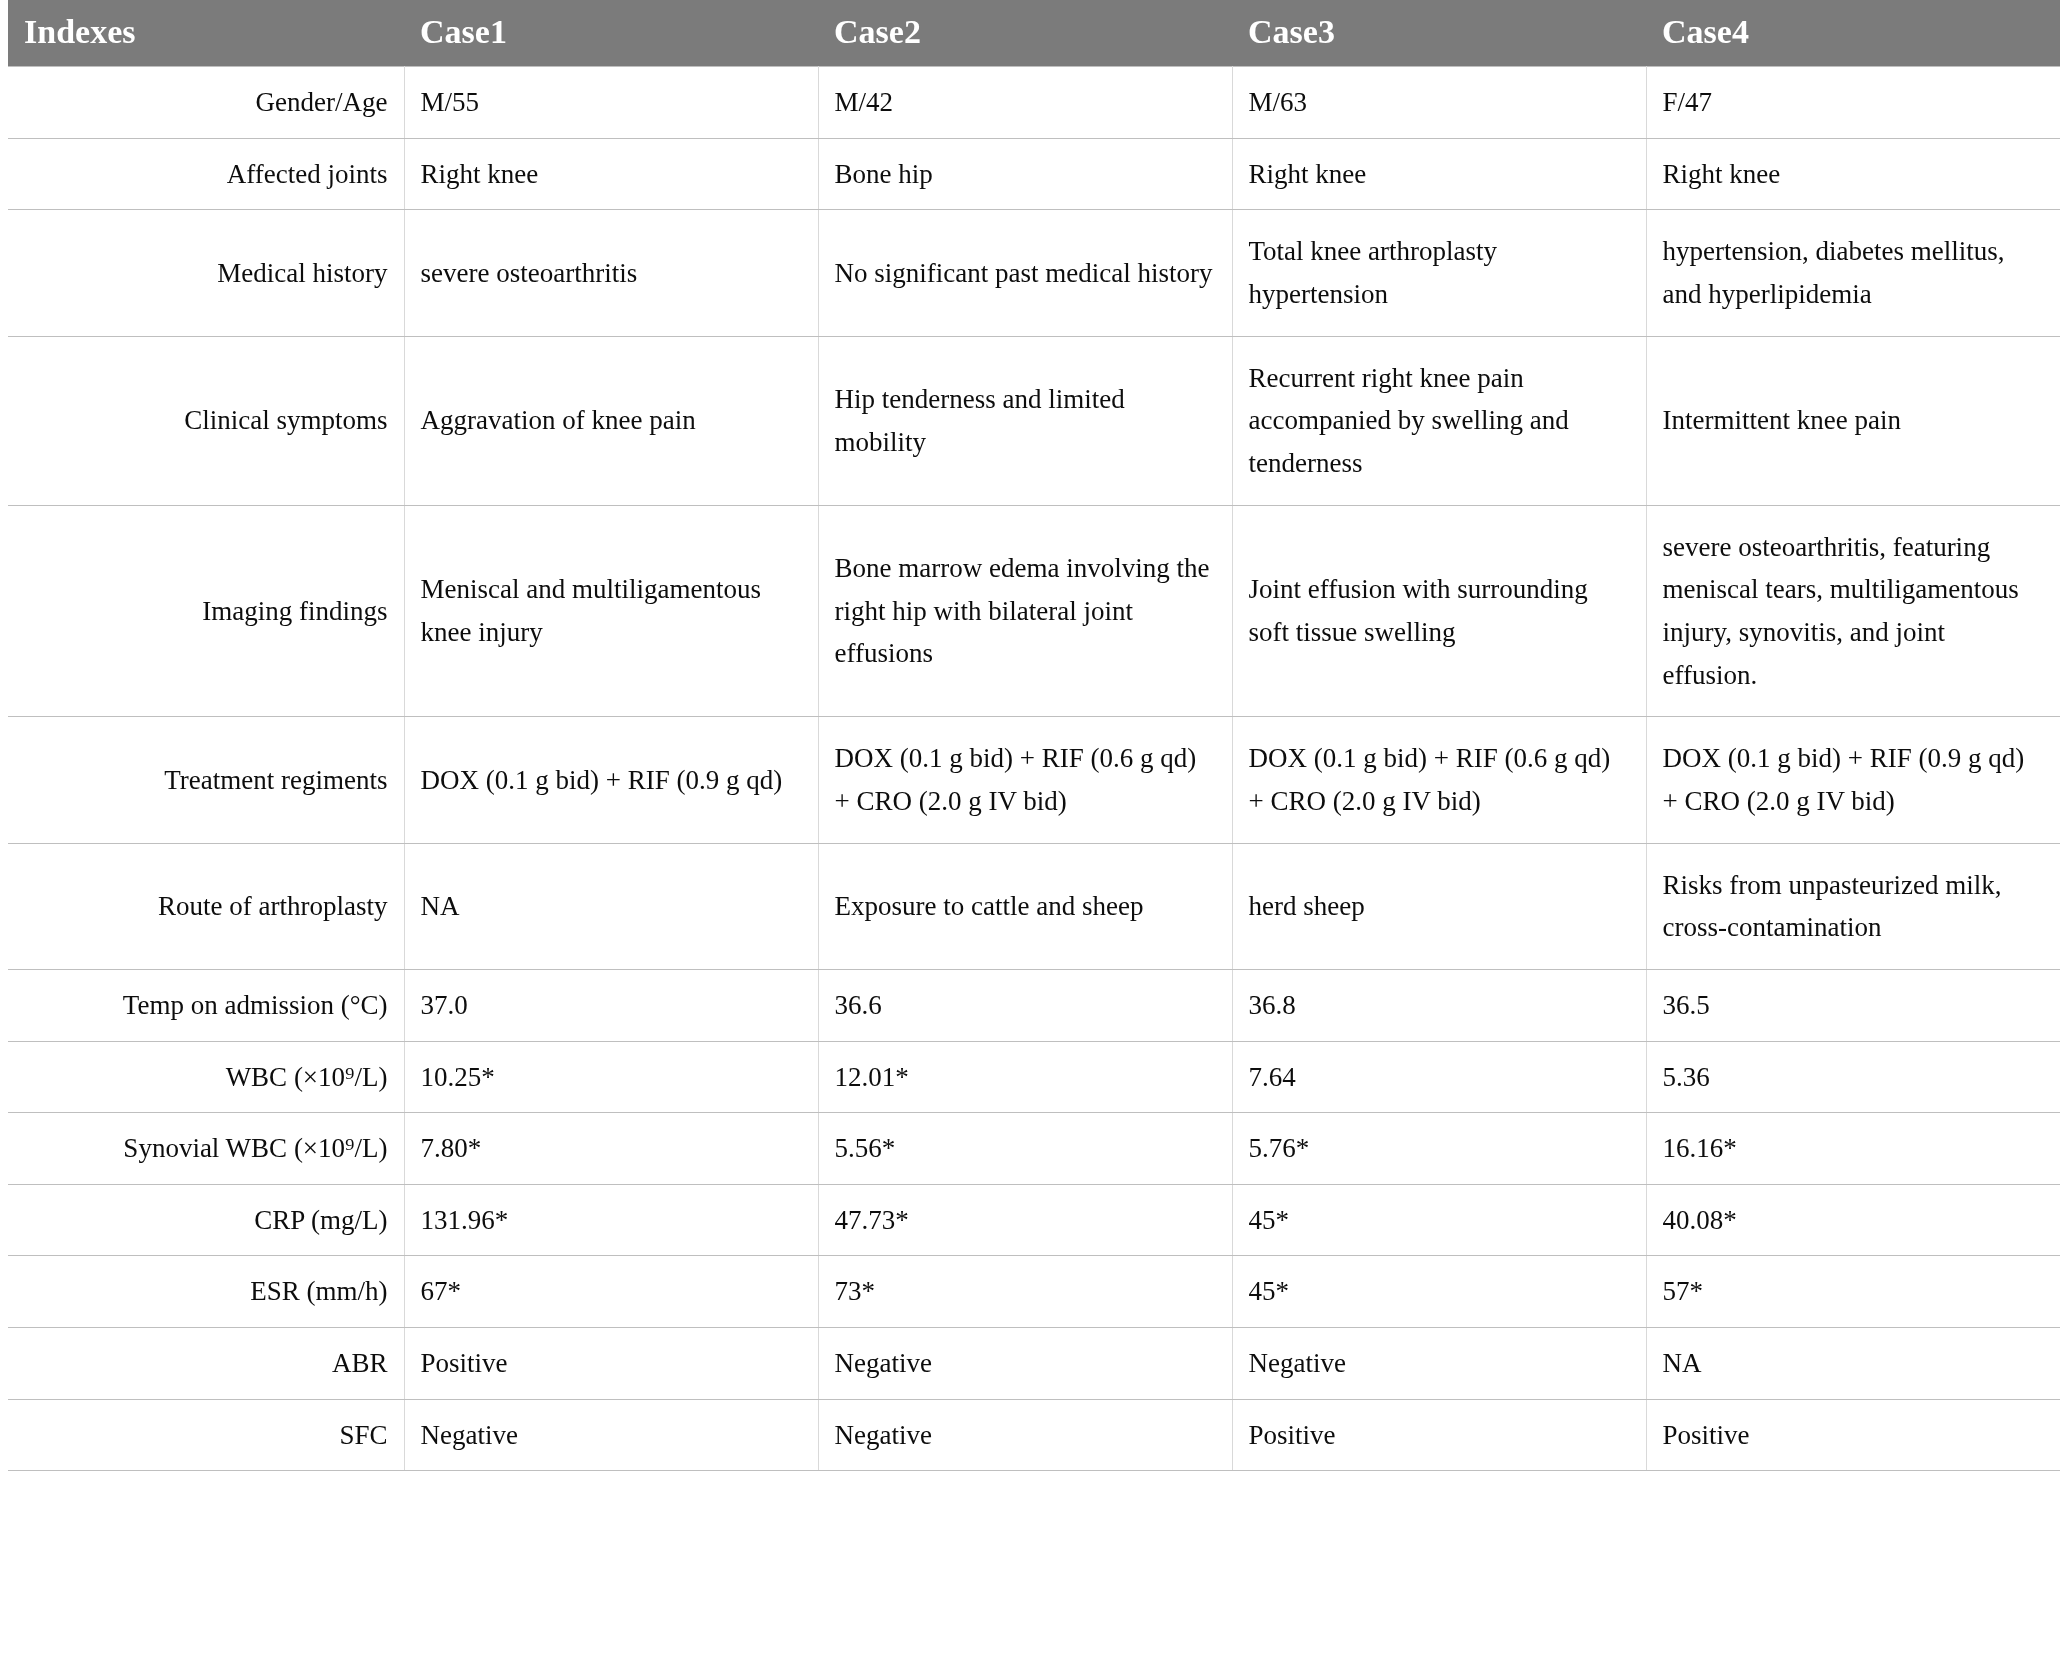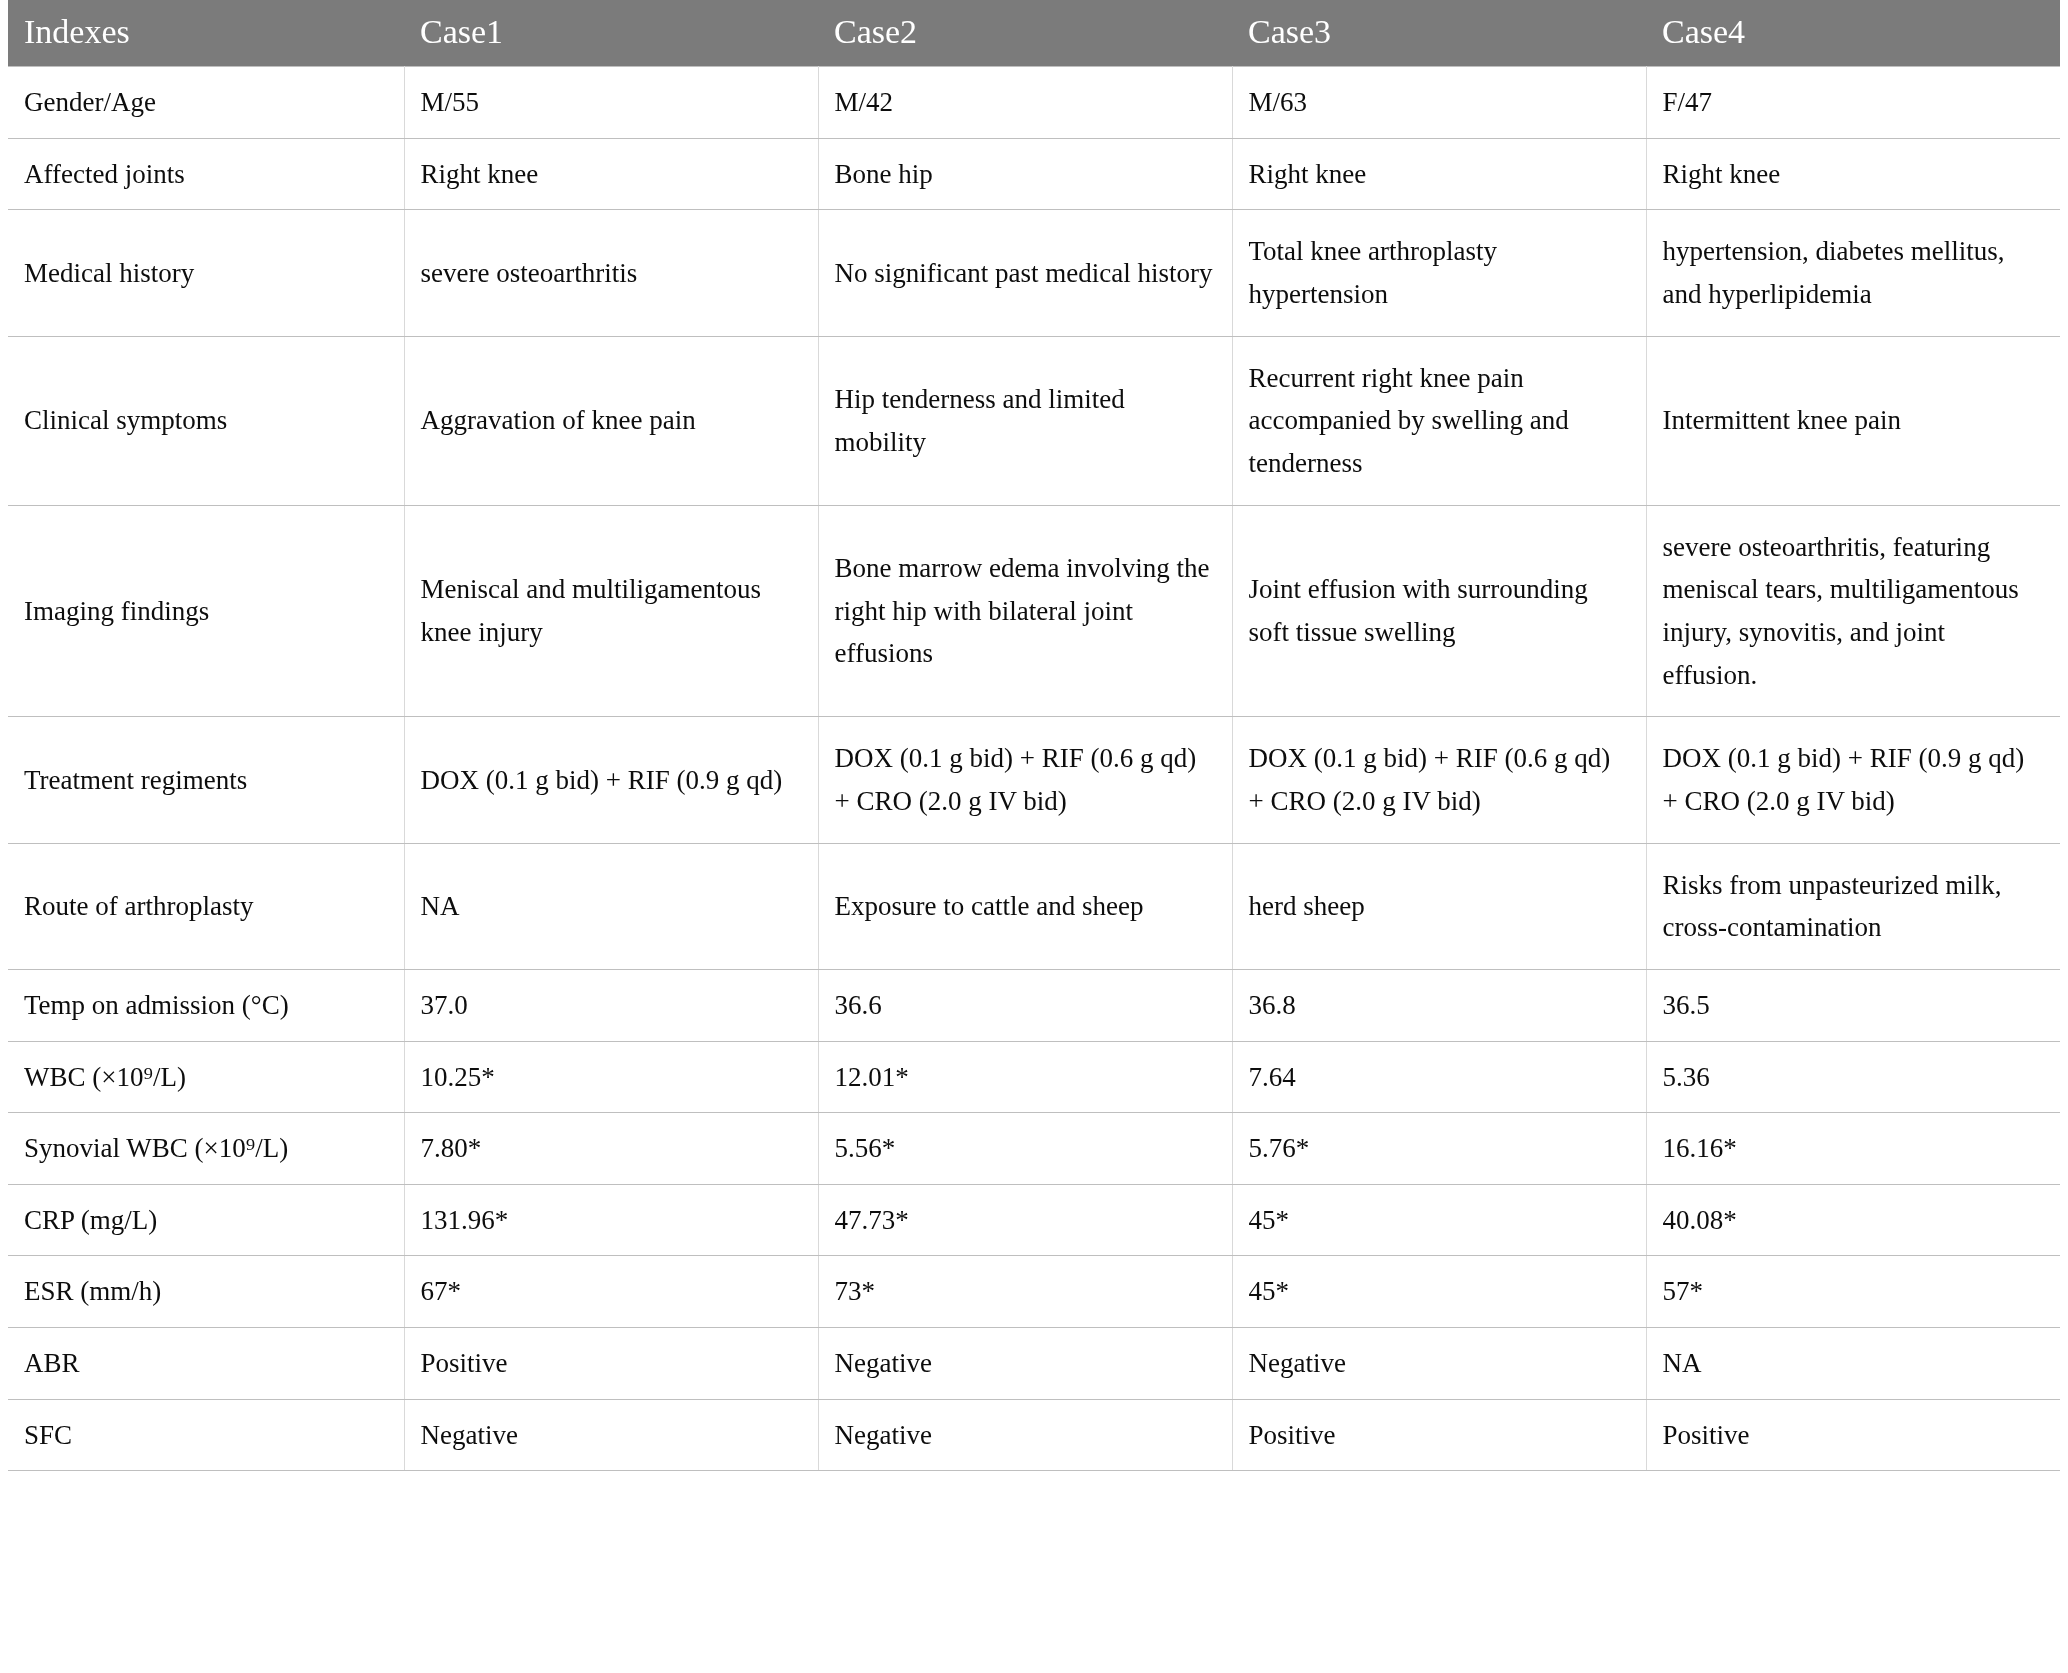--- a/index.html
+++ b/index.html
@@ -22,39 +22,39 @@
     table-layout: fixed;
     width: 2052px;
     font-size: 27px;
   }
   table.case-table col.c-index { width: 396px; }
   table.case-table col.c-case  { width: 414px; }
 
   thead th {
     background: #7b7b7b;
     color: #ffffff;
-    font-weight: normal;
+    font-weight: bold;
     font-size: 34px;
     text-align: left;
     padding: 13px 16px 15px 16px;
     vertical-align: middle;
     border: none;
   }
   tbody td {
     border-top: 1px solid #bfbfbf;
     border-bottom: 1px solid #bfbfbf;
     border-left: none;
     border-right: 1px solid #d9d9d9;
     padding: 14px 16px;
     vertical-align: middle;
     line-height: 1.58;
     word-wrap: break-word;
   }
   tbody td:last-child { border-right: none; }
-  tbody tr td:first-child { border-right: 1px solid #d9d9d9; }
+  tbody tr td:first-child { border-right: 1px solid #d9d9d9; text-align: right; }
 
   tbody tr.tall td { padding-top: 20px; padding-bottom: 20px; }
 </style>
 </head>
 <body>
 
 <div class="table-wrap">
   <table class="case-table">
     <colgroup>
       <col class="c-index">

